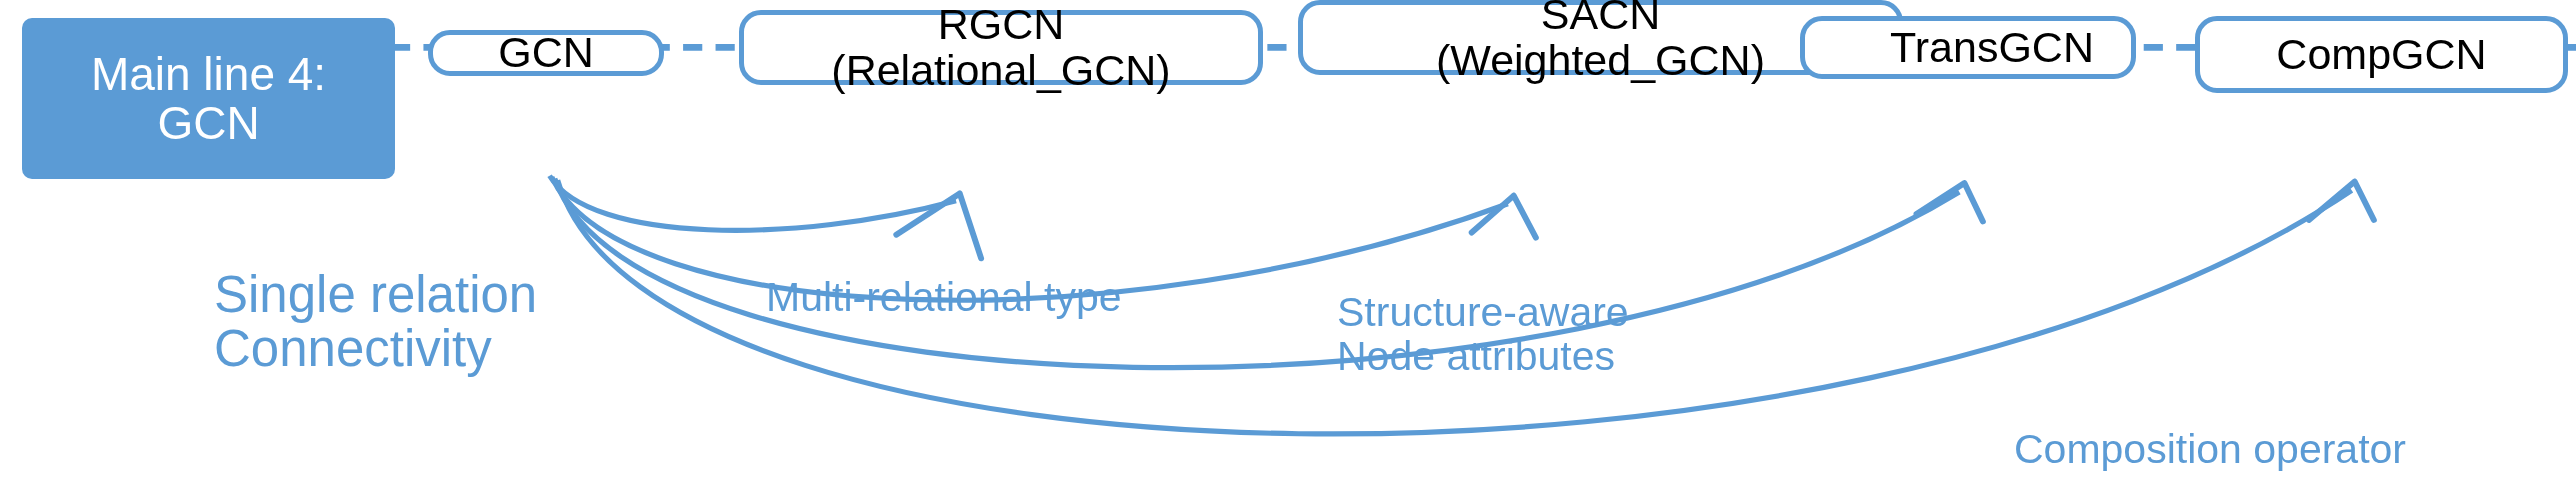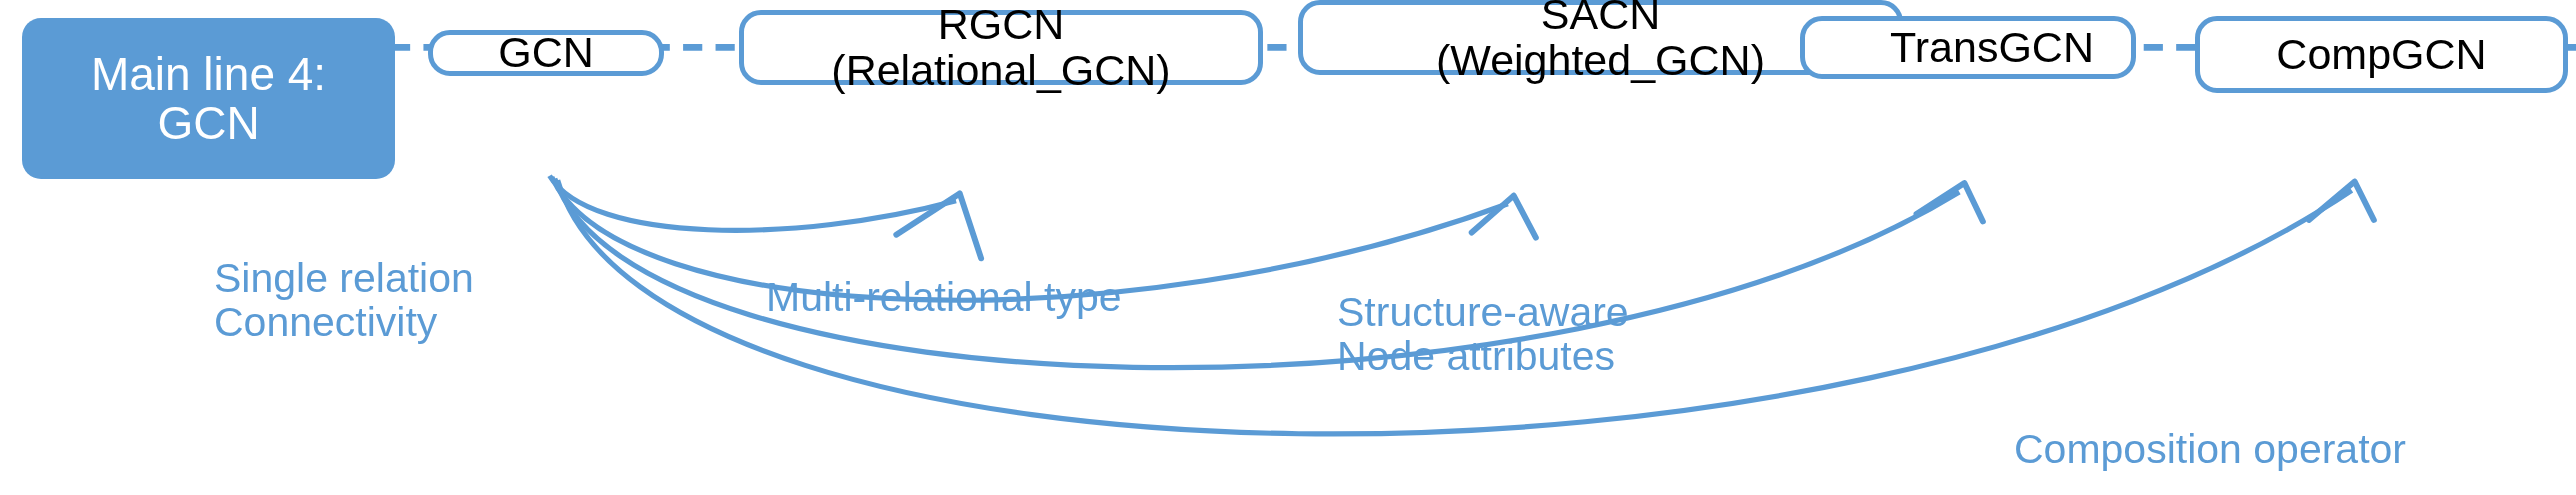--- a/index.html
+++ b/index.html
@@ -29,21 +29,21 @@
     <path d="M 748 240 C 840 440, 1520 470, 2044 276" fill="none" stroke="#5B9BD5" stroke-width="7"></path>
     <path d="M 1995 315 L 2052 265 M 2052 265 L 2082 322" fill="none" stroke="#5B9BD5" stroke-width="8" stroke-linecap="round"></path>
 
     <path d="M 752 242 C 860 560, 2100 600, 2656 260" fill="none" stroke="#5B9BD5" stroke-width="7"></path>
     <path d="M 2598 290 L 2663 248 M 2663 248 L 2688 300" fill="none" stroke="#5B9BD5" stroke-width="8" stroke-linecap="round"></path>
 
     <path d="M 756 244 C 880 680, 2500 720, 3188 258" fill="none" stroke="#5B9BD5" stroke-width="7"></path>
     <path d="M 3130 298 L 3192 246 M 3192 246 L 3218 298" fill="none" stroke="#5B9BD5" stroke-width="8" stroke-linecap="round"></path>
   </svg>
 
-  <div class="node-box node-filled" style="left: 22px; top: 18.4px; width: 373px; height: 161px; border-radius: 19px;">
+  <div class="node-box node-filled" style="left: 22px; top: 18.4px; width: 373px; height: 161px; border-radius: 10px;">
     <span class="node-label" style="font-size: 46px;">Main line 4:
 GCN</span>
   </div>
 
   <div class="node-box node-outline" style="left: 428px; top: 29.5px; width: 236px; height: 46px;">
     <span class="node-label" style="font-size: 43px;">GCN</span>
   </div>
 
   <div class="node-box node-outline" style="left: 739px; top: 10.3px; width: 524px; height: 75px;">
     <span class="node-label" style="font-size: 43px;">RGCN
@@ -56,21 +56,21 @@
   </div>
 
   <div class="node-box node-outline" style="left: 1800px; top: 16px; width: 336px; height: 63px;">
     <span class="node-label" style="font-size: 43px; margin-left: 48px;">TransGCN</span>
   </div>
 
   <div class="node-box node-outline" style="left: 2195px; top: 16px; width: 373px; height: 77px;">
     <span class="node-label" style="font-size: 43px;">CompGCN</span>
   </div>
 
-  <div class="edge-label" style="left:214px; top:214px; width:369px; font-size:41px; text-align:left;">
+  <div class="edge-label" style="left:214px; top:214px; width:369px; font-size:51px; text-align:left;">
     <span>Single relation
 Connectivity</span>
   </div>
 
   <div class="edge-label" style="left:1337px; top:248px; width:428px; font-size:41px; text-align:left;">
     <span>Structure-aware
 Node attributes</span>
   </div>
 
   <div class="edge-label" style="left:766px; top:233px; width:546px; font-size:41px; text-align:left;">

